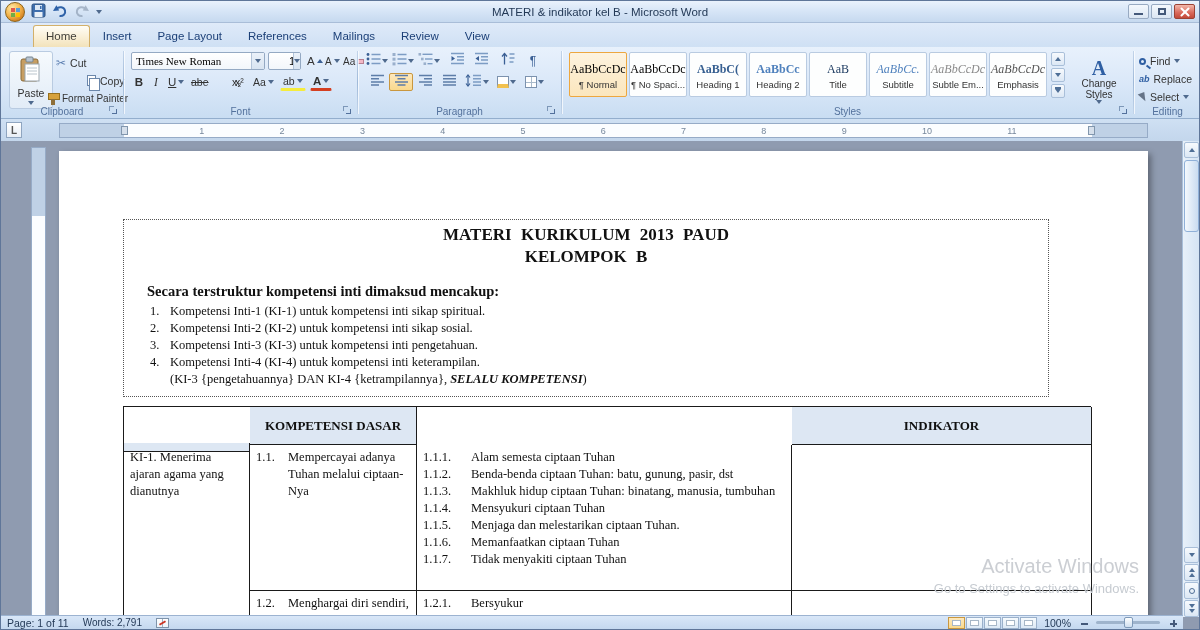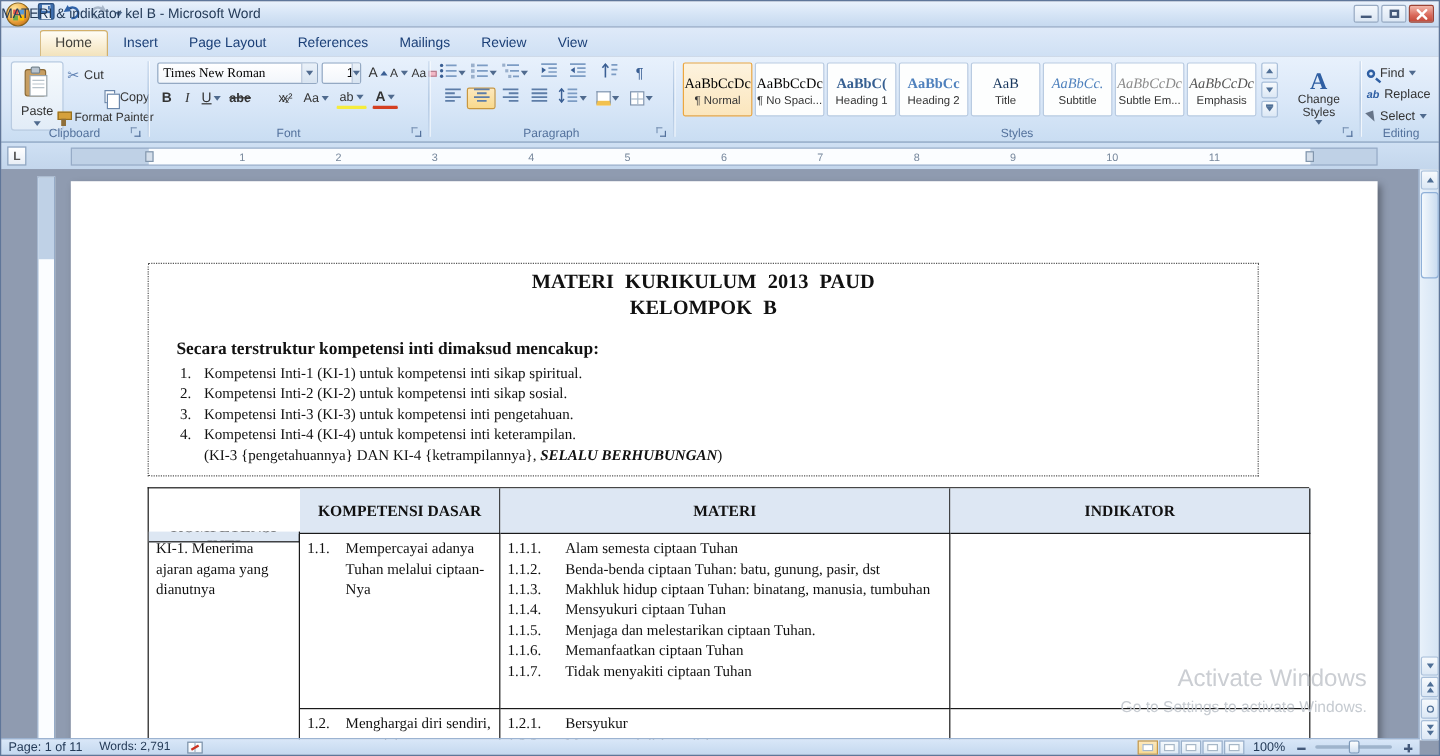--- a/index.html
+++ b/index.html
@@ -9,21 +9,21 @@
 
 
 .titlebar{position:absolute;top:0;left:0;right:0;height:22px;background:linear-gradient(#eaf2fc,#d8e6f7 45%,#c6d9ef);border-bottom:1px solid #a9bdd8;}
 .office-btn{position:absolute;left:4px;top:1px;width:20px;height:20px;border-radius:50%;background:radial-gradient(circle at 35% 28%,#ffe9a8,#f4b64d 45%,#d07c1f 80%,#9c5a10);border:1px solid #8a641c;display:flex;align-items:center;justify-content:center;}
 .office-logo{width:9px;height:9px;display:grid;grid-template-columns:4px 4px;grid-template-rows:4px 4px;gap:1px;}
 .office-logo i{display:block;}
 .office-logo i:nth-child(1){background:#e2574c;}.office-logo i:nth-child(2){background:#5b9bd5;}
 .office-logo i:nth-child(3){background:#70ad47;}.office-logo i:nth-child(4){background:#ffc000;}
 .qat{position:absolute;left:30px;top:2px;display:flex;align-items:center;gap:6px;height:18px;}
 .qat-btn{display:flex;align-items:center;justify-content:center;height:18px;}
-.title-text{position:absolute;left:0;right:0;top:0;height:22px;line-height:22px;text-align:left;font-size:11.5px;color:#243a57;}
+.title-text{position:absolute;left:0;right:0;top:0;height:22px;line-height:22px;text-align:center;font-size:11.5px;color:#243a57;}
 .win-controls{position:absolute;right:4px;top:3px;display:flex;gap:2px;}
 .wbtn{width:21px;height:15px;border:1px solid #98aac2;border-radius:2px;background:linear-gradient(#f4f8fd,#dbe6f3);position:relative;}
 .wbtn.close{background:linear-gradient(#f3b8ab,#d9685a 60%,#c24a3a);border-color:#9c4335;}
 .wbtn .bar{position:absolute;left:5px;bottom:3px;width:9px;height:2px;background:#44597a;}
 .wbtn .box{position:absolute;left:6px;top:3px;width:8px;height:7px;border:2px solid #44597a;}
 .wbtn .x1,.wbtn .x2{position:absolute;left:4px;top:6px;width:12px;height:2px;background:#fff;border-radius:1px;}
 .wbtn .x1{transform:rotate(45deg);}.wbtn .x2{transform:rotate(-45deg);}
 
 
 .tabsrow{position:absolute;top:22px;left:0;right:0;height:24px;background:linear-gradient(#dfeaf9,#cfe0f4);padding-left:32px;display:flex;align-items:flex-end;}
@@ -45,21 +45,21 @@
 .sm-btn{position:absolute;display:flex;align-items:center;gap:4px;font-size:10.5px;color:#333;height:17px;padding:0 3px;border-radius:2px;white-space:nowrap;}
 .ico-copy{position:relative;width:9px;height:11px;background:#fff;border:1px solid #6b87ab;flex:none;}
 .ico-copy::after{content:"";position:absolute;left:1px;top:2px;width:9px;height:11px;background:#fff;border:1px solid #6b87ab;}
 .combo{position:absolute;display:flex;align-items:center;background:linear-gradient(#fff,#f2f6fb);border:1px solid #94a9c3;height:18px;font-size:11px;border-radius:2px;}
 .combo .cval{flex:1;padding:0 4px;font-family:"Liberation Serif",serif;white-space:nowrap;overflow:hidden;}
 .combo .cdd{width:13px;height:100%;border-left:1px solid #b3c4d9;display:flex;align-items:center;justify-content:center;background:linear-gradient(#eaf1f9,#d8e4f1);}
 .fbtn{position:absolute;height:18px;display:flex;align-items:center;justify-content:center;gap:2px;font-size:11.5px;color:#333;border-radius:2px;padding:0 2px;border:1px solid transparent;}
 .fb-b{font-weight:bold;}
 .fb-i{font-style:italic;font-family:"Liberation Serif",serif;}
 .fb-u{text-decoration:underline;}
-.fb-s{text-decoration:line-through;font-size:10.5px;font-weight:bold;}
+.fb-s{text-decoration:line-through;font-size:10.5px;}
 .fb-hl{border-bottom:3px solid #f5ec3d;line-height:11px;font-size:10.5px;}
 .fb-col{border-bottom:3px solid #d43f21;line-height:11px;font-weight:bold;}
 .eraser{width:7px;height:5px;background:#f2b8c6;border:1px solid #b87f90;display:inline-block;}
 .pbtn{position:absolute;width:24px;height:18px;display:flex;align-items:center;justify-content:center;gap:1px;border:1px solid transparent;border-radius:2px;}
 .shade-ico{width:12px;height:12px;background:#fff;border:1px solid #7c92ae;border-bottom:4px solid #f2c14e;display:inline-block;}
 .bord-ico{width:12px;height:12px;border:1px solid #7c92ae;position:relative;background:#fff;display:inline-block;}
 .bord-ico::before{content:"";position:absolute;left:50%;top:0;bottom:0;width:1px;background:#a9bacb;}
 .bord-ico::after{content:"";position:absolute;top:50%;left:0;right:0;height:1px;background:#a9bacb;}
 .cards{position:absolute;left:7px;top:5px;display:flex;gap:2px;}
 .card{width:58px;height:45px;background:#fdfefe;border:1px solid #b9cbe1;border-radius:2px;display:flex;flex-direction:column;align-items:center;justify-content:center;overflow:hidden;}
@@ -511,27 +511,26 @@
             </div>
           <div class="li">
               <span class="n">3.</span>
               <span>Kompetensi Inti-3 (KI-3) untuk kompetensi inti pengetahuan.</span>
             </div>
           <div class="li">
               <span class="n">4.</span>
               <span>Kompetensi Inti-4 (KI-4) untuk kompetensi inti keterampilan.</span>
             </div>
         </div>
-        <div class="note"><span>(KI-3 {pengetahuannya} DAN KI-4 {ketrampilannya}, </span><span class="emph">SELALU BERHUBUNGAN</span><span>)</span></div>
+        <div class="note"><span>(KI-3 {pengetahuannya} DAN KI-4 {ketrampilannya}, </span><span class="emph">SELALU KOMPETENSI</span><span>)</span></div>
       </div>
 
       <div class="doc-table">
         <div class="cell th" style="grid-area:1/1;margin-top:36px;">KOMPETENSI INTI</div>
         <div class="cell th" style="grid-area:1/2;">KOMPETENSI DASAR</div>
-        <div class="cell th" style="grid-area:1/3;">MATERI</div>
         <div class="cell th" style="grid-area:1/4;">INDIKATOR</div>
 
         <div class="cell" style="grid-row:2/4;grid-column:1;">KI-1. Menerima ajaran agama yang dianutnya</div>
 
         <div class="cell kd" style="grid-area:2/2;">
           <span class="kn">1.1.</span>
           <span class="kt">Mempercayai adanya Tuhan melalui ciptaan-Nya</span>
         </div>
         <div class="cell" style="grid-area:2/3;">
           <div class="mline">

